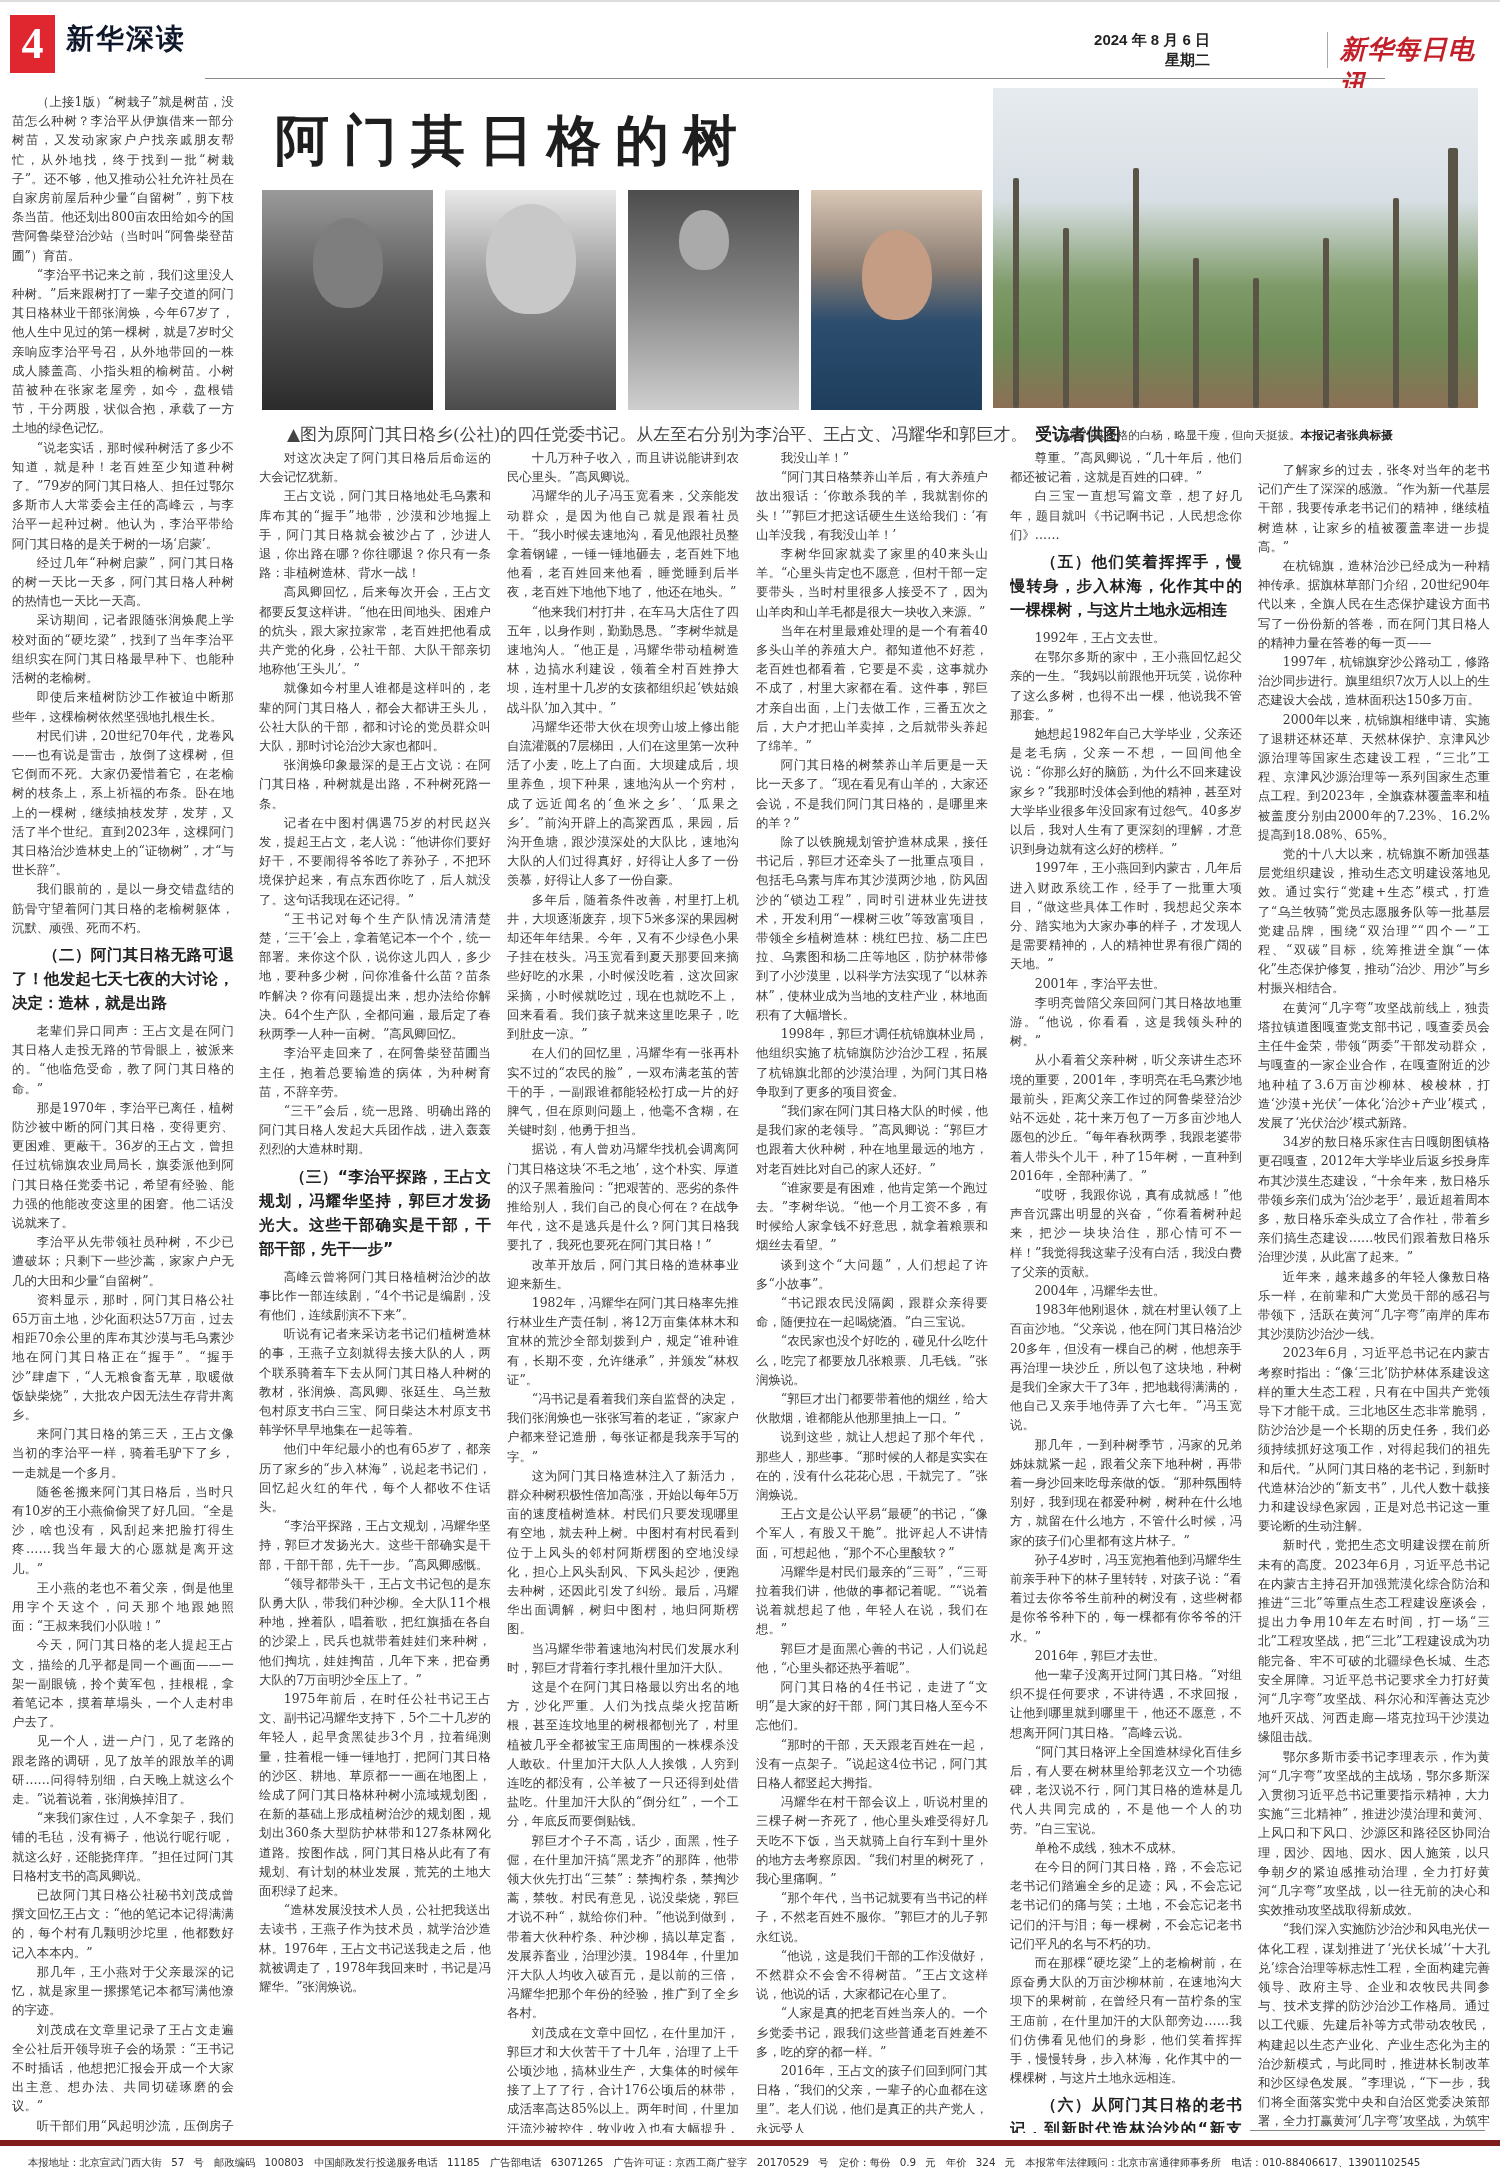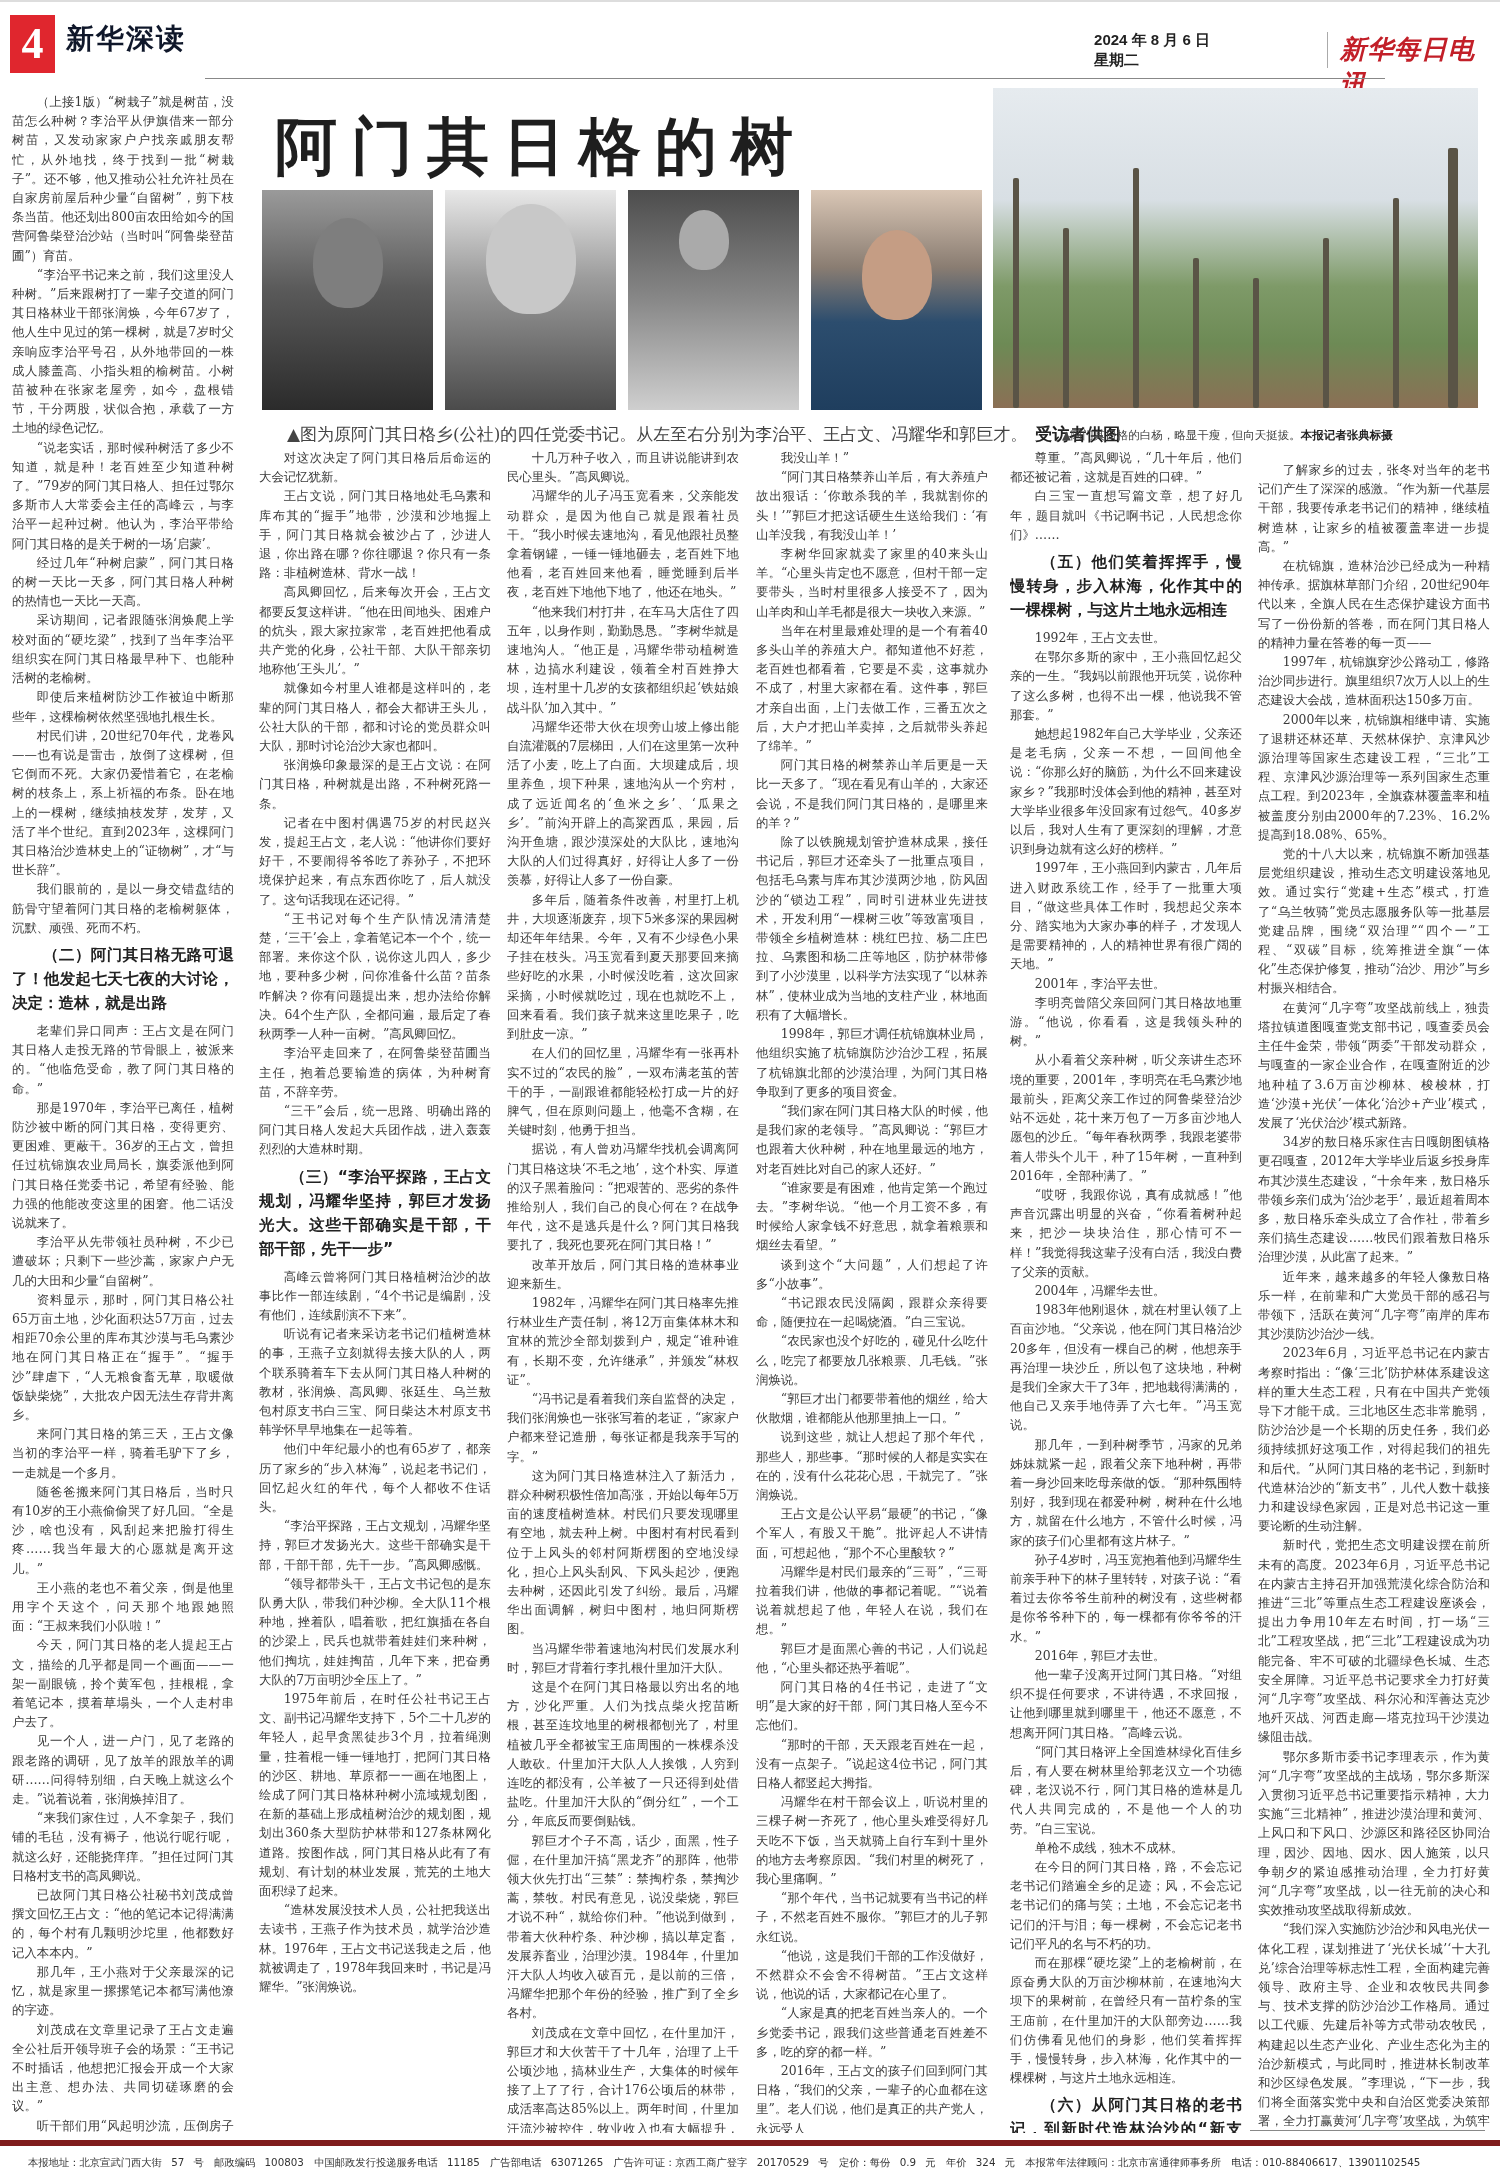--- a/index.html
+++ b/index.html
@@ -2,31 +2,31 @@
 <html><head>
 <meta charset="utf-8">
 <style>
 *{box-sizing:border-box;margin:0;padding:0}
 html,body{width:1500px;height:2173px;background:#fff;overflow:hidden}
 body{font-family:"DejaVu Serif","Liberation Serif",serif;color:#333;position:relative}
 .masthead{position:absolute;left:0;top:0;width:1500px;height:75px}
 .page-num{position:absolute;left:10px;top:15px;width:45px;height:58px;background:#e0262e;color:#fff;font-family:"Liberation Serif",serif;font-weight:bold;font-size:44px;line-height:58px;text-align:center}
 .section-name{position:absolute;left:66px;top:20px;font-family:Liberation Mono, monospace;font-weight:bold;font-size:28px;color:#0f172a;letter-spacing:2px}
 .mast-rule{position:absolute;left:205px;right:115px;top:78px;height:1px;background:#888}
-.dateblock{position:absolute;right:290px;top:30px;text-align:left;font-family:"Liberation Sans",sans-serif;font-size:15px;color:#222;line-height:20px;font-weight:bold}
+.dateblock{position:absolute;right:290px;top:30px;text-align:right;font-family:"Liberation Sans",sans-serif;font-size:15px;color:#222;line-height:20px;font-weight:bold}
 .mast-sep{position:absolute;left:1327px;top:32px;width:1px;height:36px;background:#aaa}
 .paper-name{position:absolute;left:1340px;top:32px;font-family:"DejaVu Serif",serif;font-size:26px;font-weight:bold;color:#c21f28;font-style:italic;letter-spacing:1px}
 .topline{position:absolute;left:0;right:0;top:0;height:2px;background:#ddd}
 
 .col{position:absolute;font-size:12.4px;line-height:19.2px;text-align:justify;color:#3a3a3a}
 .col p{text-indent:2em}
 .col h3{font-family:"DejaVu Sans","Liberation Sans",sans-serif;font-weight:bold;font-size:15.5px;line-height:24px;color:#222;margin:6px 0 6px;text-indent:2em}
 
 .headline-area{position:absolute;left:235px;top:85px;width:750px;height:200px}
-.headline{position:absolute;left:40px;top:20px;font-family:"DejaVu Serif",serif;font-weight:bold;font-size:62px;letter-spacing:14px;color:#1e1e1e}
+.headline{position:absolute;left:40px;top:20px;font-family:"DejaVu Serif",serif;font-weight:bold;font-size:54px;letter-spacing:14px;color:#1e1e1e}
 .portraits{position:absolute;left:262px;top:190px;width:720px;height:220px;display:flex;gap:12px}
 .portrait{flex:1;height:220px;position:relative;overflow:hidden}
 .p1{background:linear-gradient(180deg,#9a9a9a 0%,#5a5a5a 45%,#2b2b2b 100%)}
 .p2{background:linear-gradient(180deg,#e8e8e8 0%,#9c9c9c 40%,#4b4b4b 100%)}
 .p3{background:linear-gradient(180deg,#4d4d4d 0%,#888 50%,#cfcfcf 100%)}
 .p4{background:linear-gradient(180deg,#d9c6b5 0%,#8a7d72 35%,#2c4d6e 60%,#1f3e5e 100%)}
 .face{position:absolute;left:50%;top:28px;width:70px;height:90px;margin-left:-35px;border-radius:50% 50% 45% 45%}
 .p1 .face{background:#7e7e7e}
 .p2 .face{background:#c8c8c8;top:14px;width:90px;height:110px;margin-left:-45px}
 .p3 .face{background:#aaa;top:20px;width:50px;height:60px}

